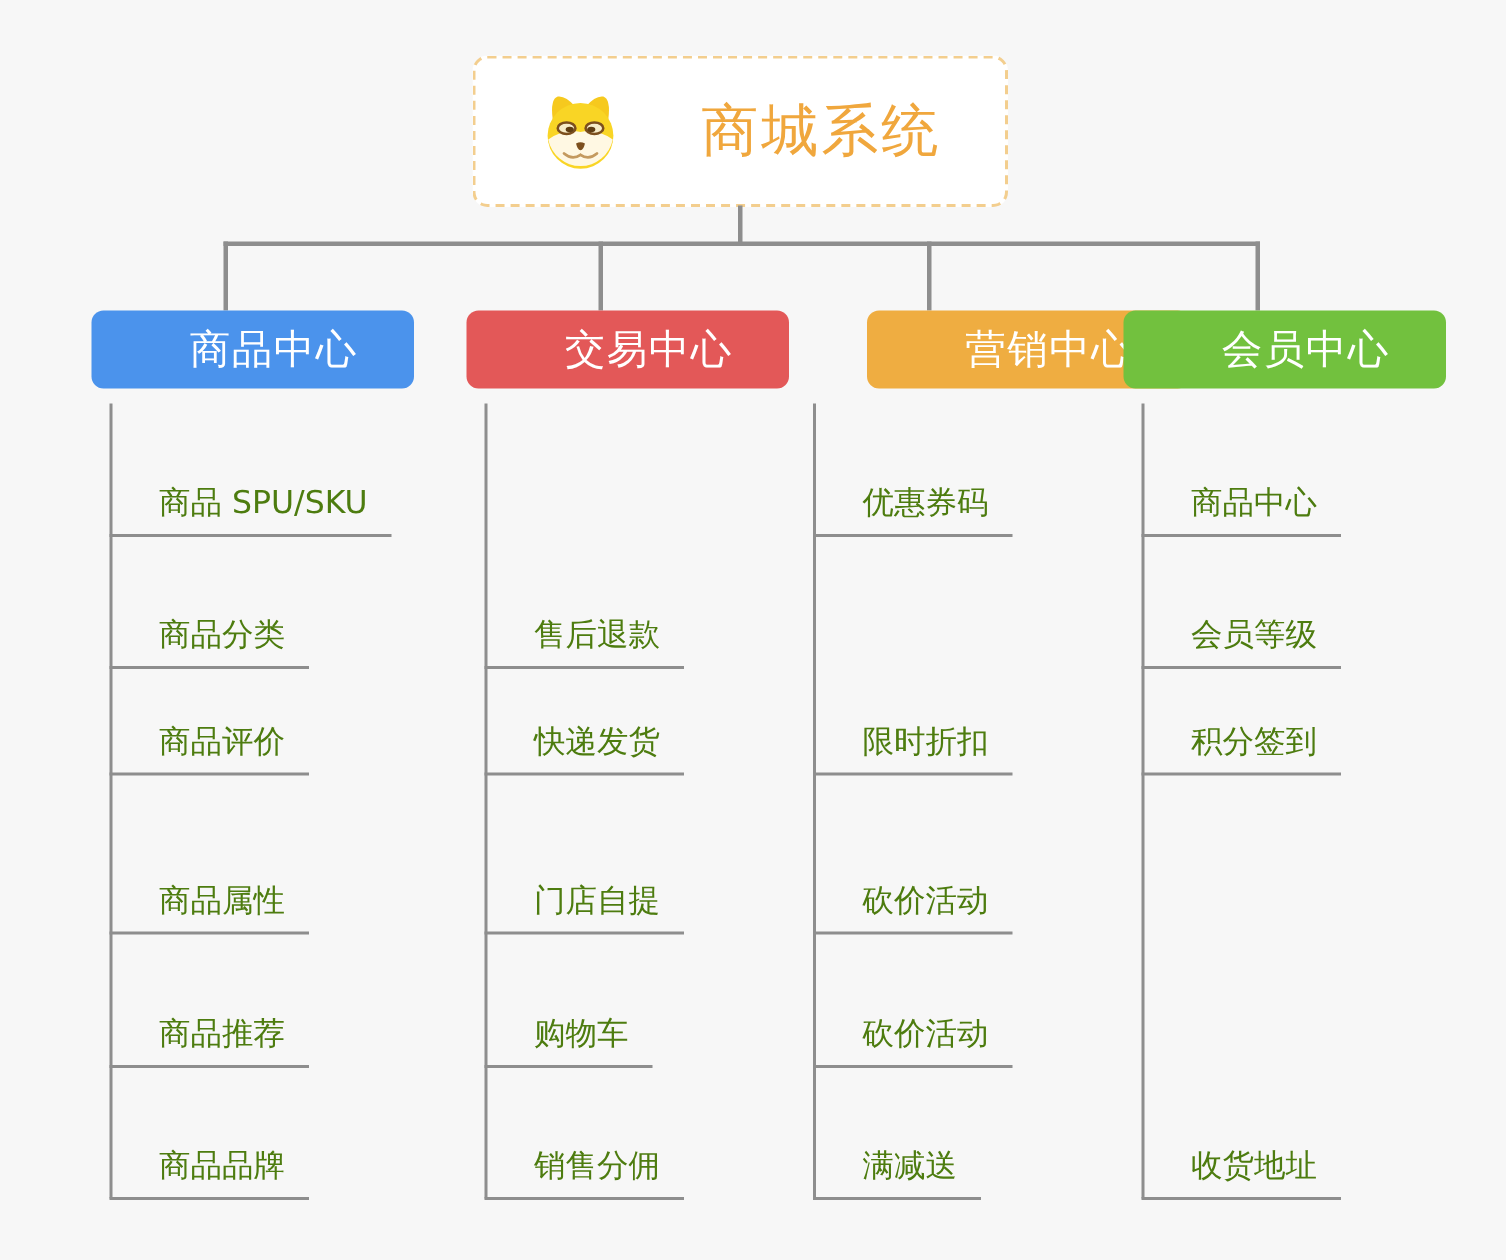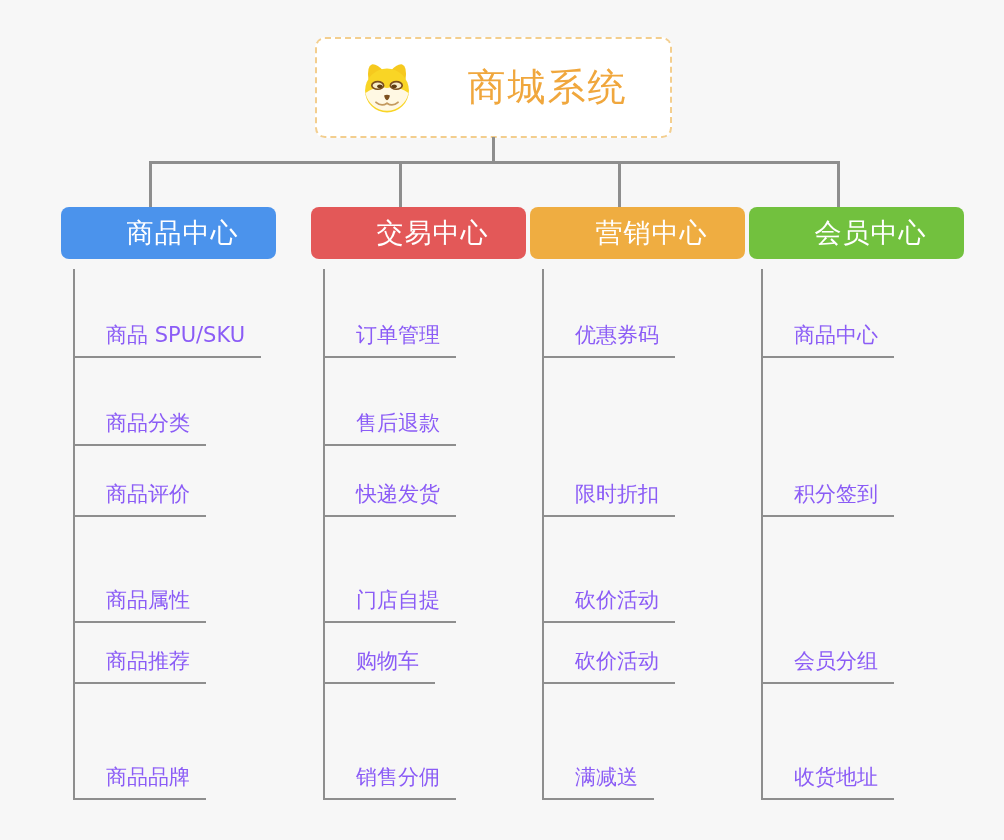--- a/index.html
+++ b/index.html
@@ -68,28 +68,28 @@
     position:absolute;
     left:16px; top:269px;
     width:2px; height:530px;
     background:#8e8e8e;
   }
   .item{
     position:absolute;
     left:16px;
     font-size:21px;
     line-height:26px;
-    color:#8b5cf6;
+    color:#4d7c0f;
     padding:0 16px 8px 33px;
     border-bottom:2px solid #8e8e8e;
     white-space:nowrap;
     cursor:pointer;
   }
   .r0{top:322px}.r1{top:410px}.r2{top:481px}
-  .r3{top:587px}.r4{top:648px}.r5{top:764px}
+  .r3{top:587px}.r4{top:676px}.r5{top:764px}
 </style>
 </head>
 <body>
 
 <div class="canvas">
 
   <div class="root-box">
     <span class="doge">
       <svg width="54" height="54" viewBox="0 0 64 64">
         <path d="M10 22 Q8 6 14 4 Q20 3 28 12 Z" fill="#f6c91e"></path>
@@ -123,40 +123,39 @@
     <div class="item r1">商品分类</div>
     <div class="item r2">商品评价</div>
     <div class="item r3">商品属性</div>
     <div class="item r4">商品推荐</div>
     <div class="item r5">商品品牌</div>
   </div>
 
   <div class="branch b1">
     <div class="branch-box" style="background: rgb(227, 88, 88); text-align: center;">交易中心</div>
     <div class="spine"></div>
-    <div class="item r0">订单管理</div>
     <div class="item r1">售后退款</div>
     <div class="item r2">快递发货</div>
     <div class="item r3">门店自提</div>
     <div class="item r4">购物车</div>
     <div class="item r5">销售分佣</div>
   </div>
 
   <div class="branch b2">
-    <div class="branch-box" style="background: rgb(239, 173, 65);">营销中心</div>
+    <div class="branch-box" style="background: rgb(239, 173, 65); margin-left: 48px;">营销中心</div>
     <div class="spine"></div>
     <div class="item r0">优惠券码</div>
     <div class="item r2">限时折扣</div>
     <div class="item r3">砍价活动</div>
     <div class="item r4">砍价活动</div>
     <div class="item r5">满减送</div>
   </div>
 
   <div class="branch b3">
     <div class="branch-box" style="background: rgb(114, 193, 62);">会员中心</div>
     <div class="spine"></div>
     <div class="item r0">商品中心</div>
+    <div class="item r1">会员等级</div>
     <div class="item r2">积分签到</div>
-    <div class="item r4">会员分组</div>
     <div class="item r5">收货地址</div>
   </div>
 
 </div>
 
 </body></html>

